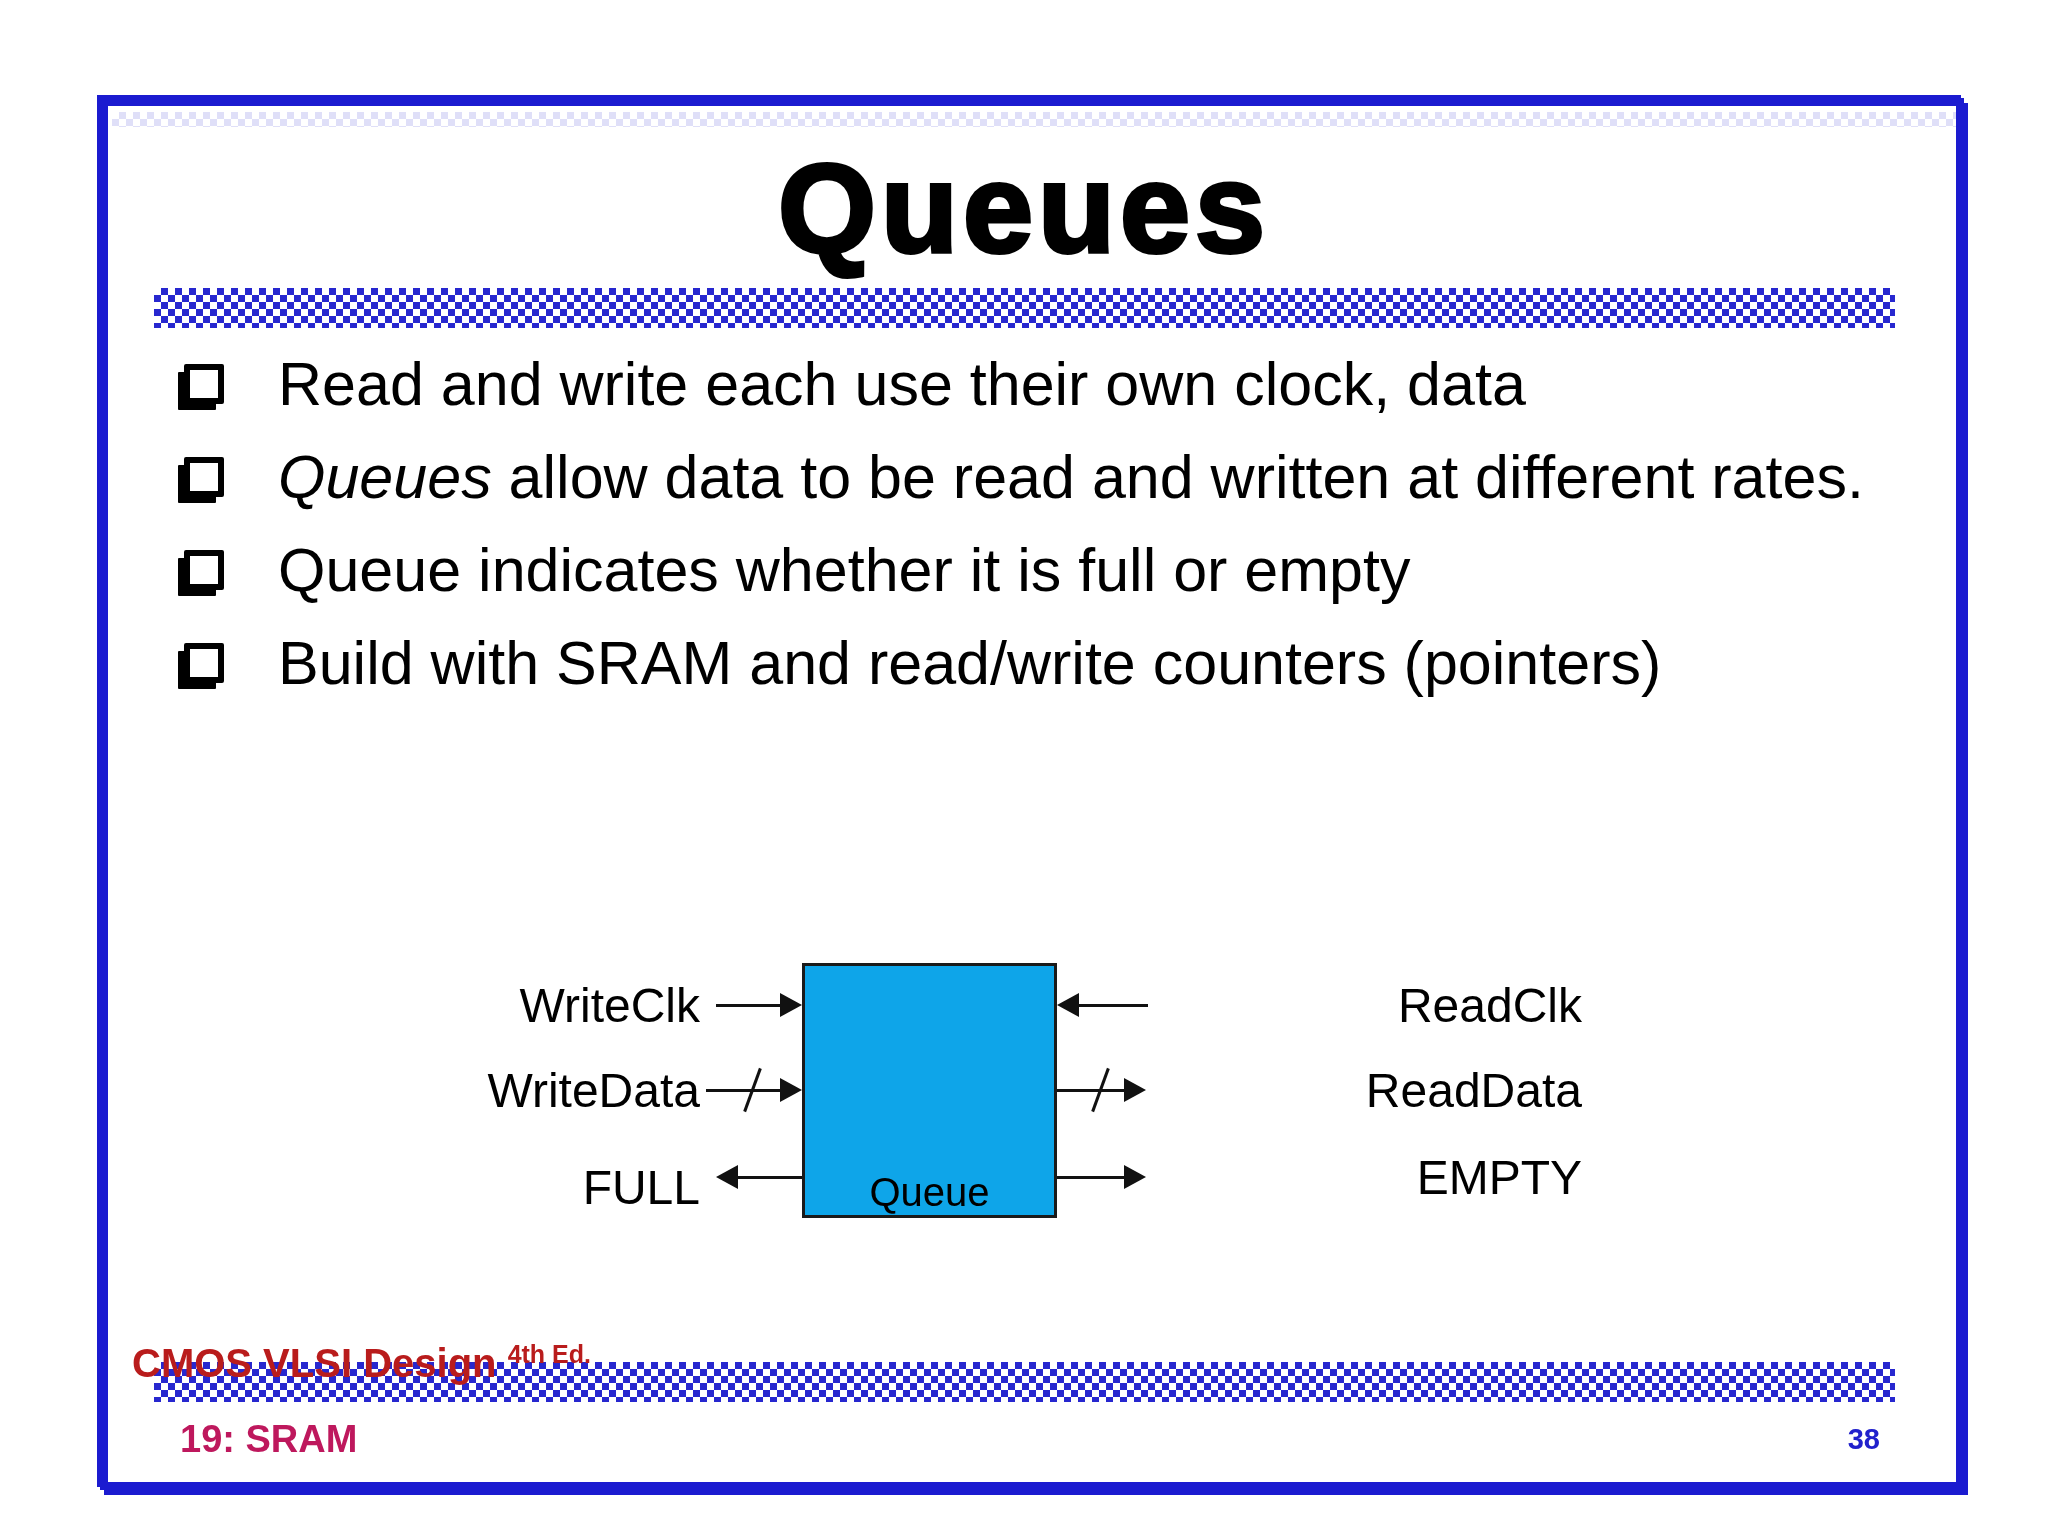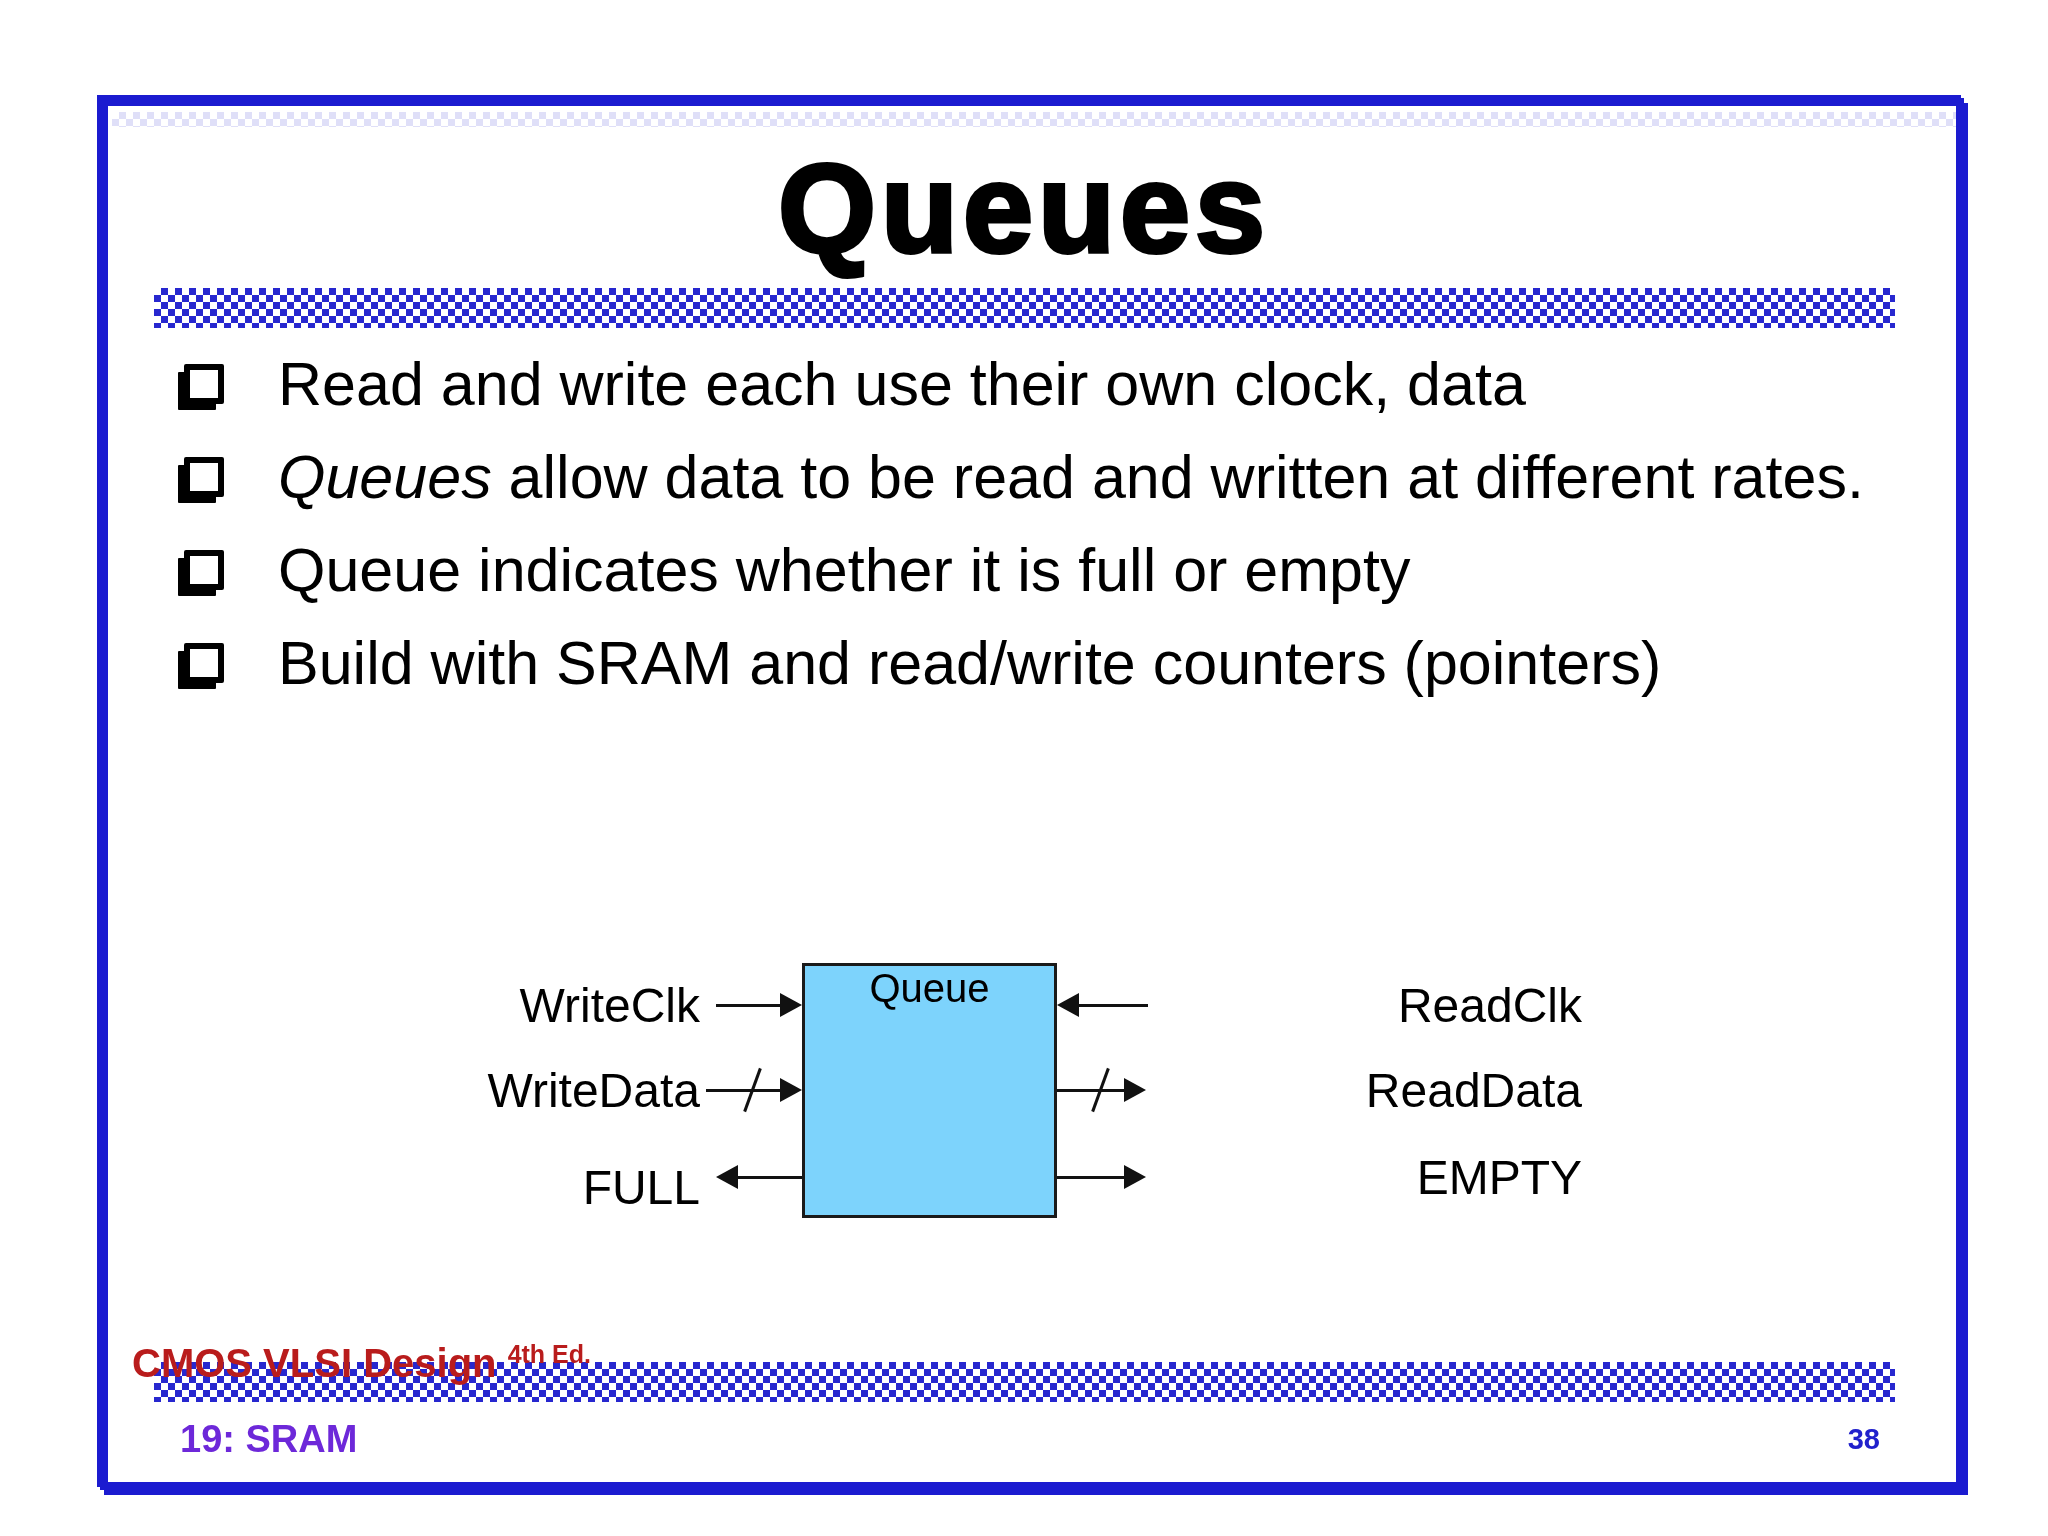--- a/index.html
+++ b/index.html
@@ -35,36 +35,36 @@
   .cbx{
     position:absolute;left:4px;top:26px;width:28px;height:28px;
     background:#fff;border:6px solid #000;border-radius:2px;
     box-shadow:-7px 7px 0 -1px #000;
   }
   .it{font-style:italic;}
 
   
   .qbox{
     position:absolute;left:802px;top:963px;width:255px;height:255px;
-    border:3px solid #1a1a1a;box-sizing:border-box;background:#7dd3fc;
-    display:flex;align-items:flex-start;justify-content:center;
+    border:3px solid #1a1a1a;box-sizing:border-box;background:#0ea5e9;
+    display:flex;align-items:flex-end;justify-content:center;
     font-size:40px;
   }
   .plabel{position:absolute;font-size:48px;line-height:47px;}
   .plabel.left{left:300px;width:400px;text-align:right;}
   .plabel.right{left:1162px;width:420px;text-align:right;}
   .wire{position:absolute;height:3px;background:#111;}
   .ah-r{position:absolute;width:0;height:0;border-top:12px solid transparent;border-bottom:12px solid transparent;border-left:22px solid #111;}
   .ah-l{position:absolute;width:0;height:0;border-top:12px solid transparent;border-bottom:12px solid transparent;border-right:22px solid #111;}
   .slash{position:absolute;width:3px;height:46px;background:#111;transform:rotate(20deg);}
 
   
   .footer-left{
     position:absolute;left:180px;top:1416px;font-size:38px;line-height:46px;
-    font-weight:bold;color:#6d28d9;
+    font-weight:bold;color:#be185d;
   }
   .footer-center{
     position:absolute;left:0;top:1331px;width:2048px;padding-left:132px;box-sizing:border-box;
     text-align:left;font-size:40px;line-height:46px;font-weight:bold;color:#b91c1c;
   }
   .footer-center sup{font-size:25px;vertical-align:14px;}
   .footer-right{
     position:absolute;left:1600px;top:1416px;width:280px;text-align:right;
     font-size:29px;line-height:46px;font-weight:bold;color:#2121cc;
   }

